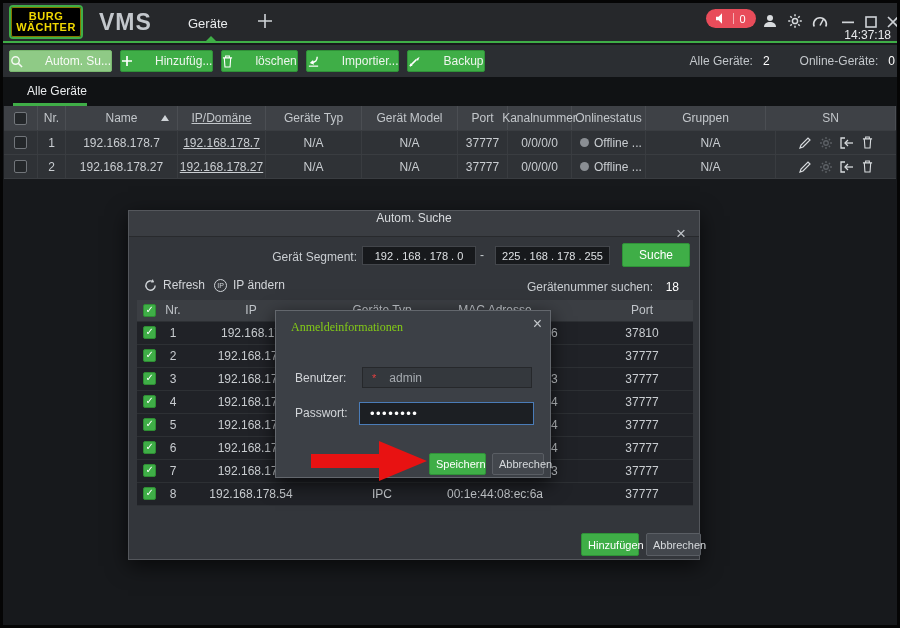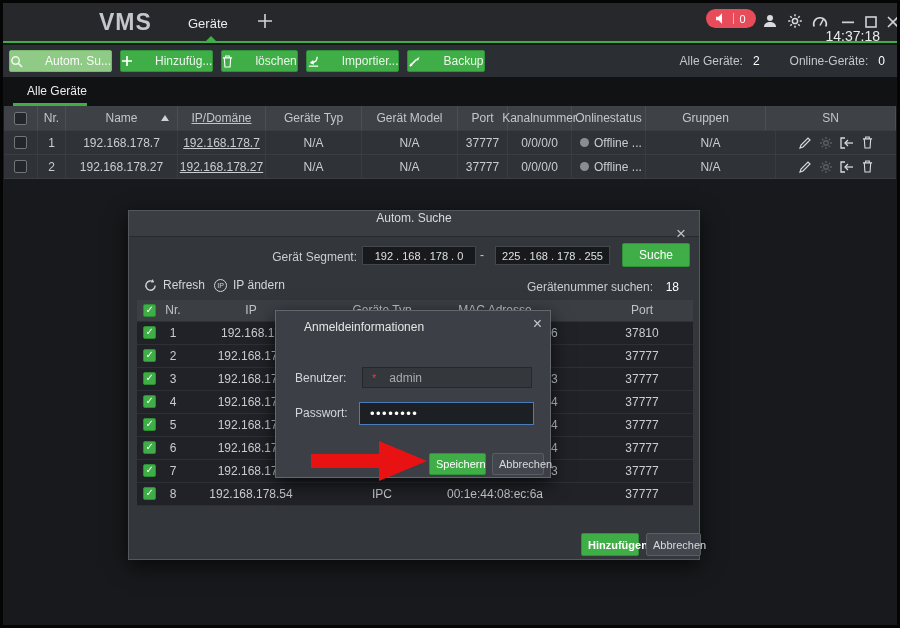--- a/index.html
+++ b/index.html
@@ -14,27 +14,27 @@
     box-shadow:inset 0 0 0 1px #857600;display:flex;flex-direction:column;align-items:center;justify-content:center;line-height:11px;}
   .logo span{color:#f0d800;font-weight:bold;font-size:11px;letter-spacing:.5px;}
   .app-title{position:absolute;left:96px;top:6px;font-size:23px;font-weight:bold;color:#c3c7cc;letter-spacing:1px;}
   .tab-geraete{position:absolute;left:185px;top:13px;font-size:13px;color:#e9ebed;}
   .tab-notch{position:absolute;left:203px;bottom:0;width:0;height:0;border-left:5px solid transparent;border-right:5px solid transparent;border-bottom:5px solid #3fae47;}
   .newtab{position:absolute;left:252px;top:9px;width:20px;height:20px;background:none;border:none;padding:0;}
   .alarm{position:absolute;left:703px;top:6px;width:50px;height:19px;background:#e84c5a;border:none;border-radius:10px;
     display:flex;align-items:center;justify-content:center;gap:5px;color:#fff;font-size:11px;padding:0;}
   .alarm .div{width:1px;height:11px;background:rgba(255,255,255,.55);}
   .ticon{position:absolute;top:9px;width:18px;height:18px;background:none;border:none;padding:0;display:flex;align-items:center;justify-content:center;}
-  .time{position:absolute;right:17px;top:25px;font-size:14px;color:#e8eaec;}
+  .time{position:absolute;right:6px;top:25px;font-size:12px;color:#e8eaec;}
 
   
   .toolbar{position:absolute;left:0;top:42px;width:894px;height:32px;background:#2b2e32;display:flex;align-items:center;padding-left:6px;gap:8px;}
   .tbtn{height:22px;display:inline-flex;align-items:center;gap:22px;padding:0 0;background:#3fae47;border:1px solid #2f9238;border-radius:2px;color:#eef5ee;font-size:12px;}
   .tbtn.active{background:#8fca86;border-color:#7ab870;color:#f8fbf7;}
-  .tb-stats{margin-left:auto;display:flex;align-items:center;gap:30px;padding-right:12px;font-size:12px;color:#c3c7cb;}
+  .tb-stats{margin-left:auto;display:flex;align-items:center;gap:30px;padding-right:2px;font-size:12px;color:#c3c7cb;}
   .tb-stats b{color:#fff;font-weight:normal;margin-left:10px;}
 
   
   .tabstrip{position:absolute;left:0;top:74px;width:894px;height:29px;background:#101214;}
   .devtab{position:absolute;left:10px;top:2px;height:24px;display:flex;align-items:center;padding:0 14px;color:#eaecee;font-size:12px;background:none;border:none;}
   .devtab-line{position:absolute;left:10px;top:26px;width:74px;height:3px;background:#3fae47;}
 
   
   .mtable{position:absolute;left:1px;top:103px;width:892px;}
   .mrow{display:flex;height:24px;align-items:center;background:#2f3236;border-bottom:1px solid #3a3d41;}
@@ -71,43 +71,47 @@
   .ic{position:absolute;top:4px;text-align:center;}
   .irow.header .ic{top:3px;}
   .ic-chk{position:absolute;left:6px;top:4px;}
   .ic-nr{left:22px;width:28px;}
   .ic-ip{left:56px;width:116px;}
   .ic-type{left:185px;width:120px;}
   .ic-mac{left:292px;width:132px;}
   .ic-sfx{left:414px;width:18px;text-align:left;}
   .ic-port{left:460px;width:90px;}
 
-  .sd-add{position:absolute;left:452px;top:322px;width:58px;height:23px;background:#3fae47;border:1px solid #2f9238;border-radius:2px;color:#fff;font-size:11px;font-weight:bold;}
+  .sd-add{position:absolute;left:452px;top:322px;width:58px;height:23px;background:#3fae47;border:1px solid #2f9238;border-radius:2px;color:#fff;font-size:11px;}
   .sd-cancel{position:absolute;left:517px;top:322px;width:55px;height:23px;background:#43474d;border:1px solid #5a5e64;border-radius:2px;color:#d6d9dc;font-size:11px;}
 
   
   .ldialog{position:absolute;left:272px;top:307px;width:276px;height:168px;background:#3c4046;border:1px solid #63676d;box-shadow:0 6px 18px rgba(0,0,0,.7);}
-  .ld-title{position:absolute;left:28px;top:9px;font-size:12px;color:#e5e5e5;}
+  .ld-title{position:absolute;left:15px;top:9px;font-size:12px;color:#84cc16;font-family:Liberation Serif, serif;}
   .ld-close{position:absolute;right:8px;top:4px;background:none;border:none;color:#c3c7cb;font-size:16px;padding:0;}
   .ld-label{position:absolute;left:19px;font-size:12px;color:#d2d5d9;text-align:right;}
   .ld-user{position:absolute;left:86px;top:56px;width:170px;height:21px;background:#34383d;border:1px solid #26282b;display:flex;align-items:center;font-size:12px;}
   .ld-user .req{color:#e04040;font-size:11px;margin-left:9px;}
   .ld-user .val{color:#a6abb0;margin-left:13px;}
   .ld-pass{position:absolute;left:83px;top:91px;width:175px;height:23px;background:#1c1f23;border:1px solid #4a7cb8;display:flex;align-items:center;padding-left:10px;color:#fff;font-size:13px;letter-spacing:1.5px;}
   .ld-save{position:absolute;left:153px;top:142px;width:57px;height:22px;background:#3fae47;border:1px solid #2f9238;border-radius:2px;color:#fff;font-size:11px;}
   .ld-cancel{position:absolute;left:216px;top:142px;width:52px;height:22px;background:#43474d;border:1px solid #5a5e64;border-radius:2px;color:#d6d9dc;font-size:11px;}
 
   .red-arrow{position:absolute;left:308px;top:438px;z-index:50;}
 </style>
 </head>
 <body>
 
 <div class="window">
 
   <div class="titlebar">
+    <div class="logo">
+      <span>BURG</span>
+      <span>WÄCHTER</span>
+    </div>
     <div class="app-title">VMS</div>
     <button class="tab-geraete" style="background:none;border:none;padding:0;">Geräte</button>
     <div class="tab-notch"></div>
     <button class="newtab" title="">
       <svg width="16" height="16" viewBox="0 0 16 16">
           <path d="M8 1v14M1 8h14" stroke="#cfd3d7" stroke-width="1.6"></path>
         </svg>
     </button>
 
     <button class="alarm">

